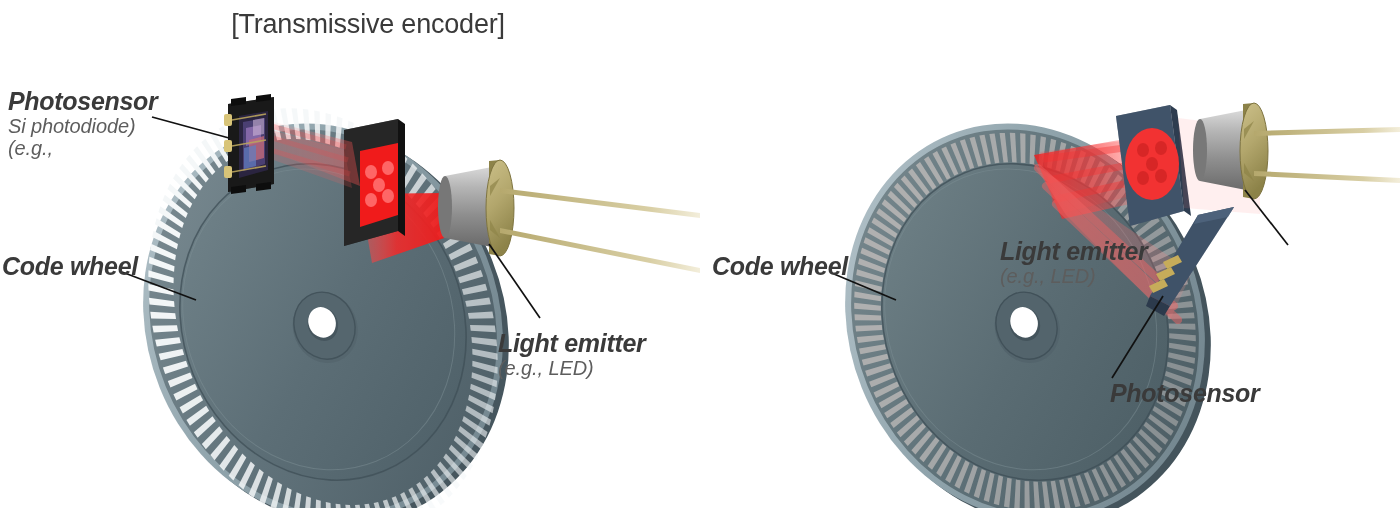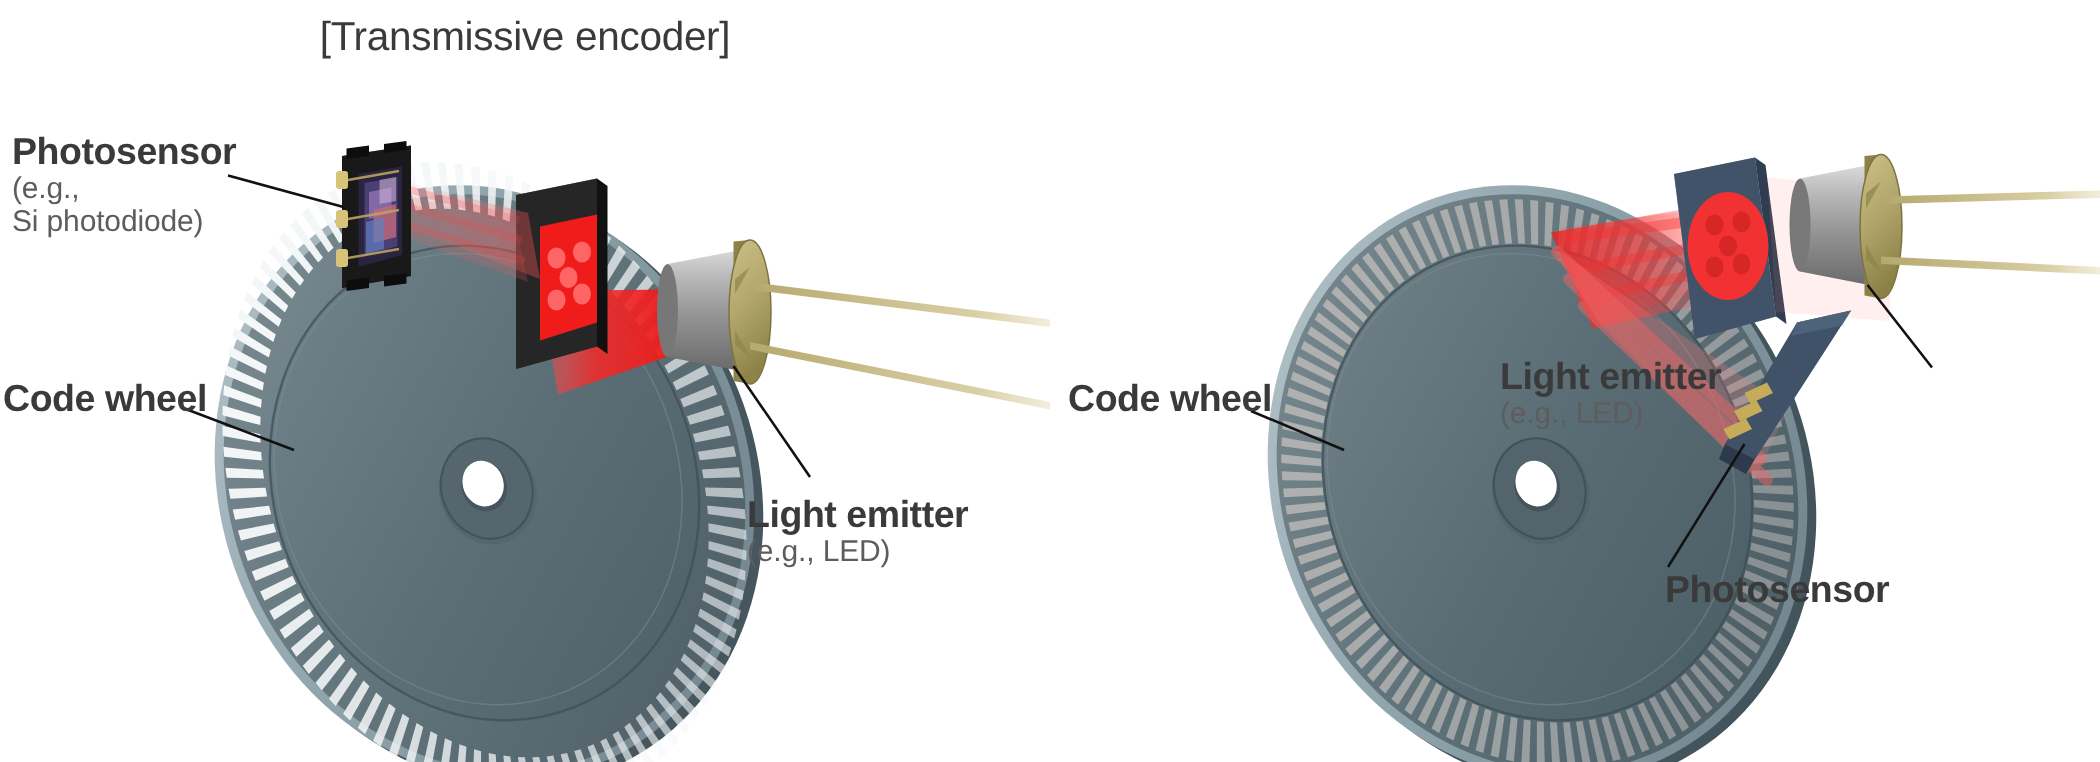--- a/index.html
+++ b/index.html
@@ -24,33 +24,34 @@
     top: 0;
     width: 700px;
     height: 508px;
   }
   .panel-left  { left: 0; }
   .panel-right { left: 700px; }
 
   .panel-title {
     position: absolute;
     top: 9px;
-    left: 0;
+    left: 18px;
     width: 700px;
     text-align: center;
     font-size: 27px;
     font-weight: 400;
     color: #3a3a3a;
     letter-spacing: -0.2px;
     white-space: nowrap;
   }
 
   .callout {
     position: absolute;
     white-space: nowrap;
+    font-style: italic;
   }
   .callout-title {
     font-size: 25px;
     font-weight: 700;
     color: #3a3a3a;
     line-height: 1.06;
     letter-spacing: -0.3px;
   }
   .callout-sub {
     font-size: 20px;
@@ -340,22 +341,22 @@
         <g stroke="#111111" stroke-width="1.7" fill="none">
           <path d="M 152 117 L 229 138"></path>
           <path d="M 122 272 L 196 300"></path>
           <path d="M 489 244 L 540 318"></path>
         </g>
       </svg>
     </div>
 
     <div class="callout" style="left:8px; top:88px;">
       <div class="callout-title">Photosensor</div>
+      <div class="callout-sub">Si photodiode)</div>
       <div class="callout-sub">(e.g.,</div>
-      <div class="callout-sub">Si photodiode)</div>
     </div>
 
     <div class="callout" style="left:2px; top:253px;">
       <div class="callout-title">Code wheel</div>
     </div>
 
     <div class="callout" style="left:498px; top:330px;">
       <div class="callout-title">Light emitter</div>
       <div class="callout-sub">(e.g., LED)</div>
     </div>

